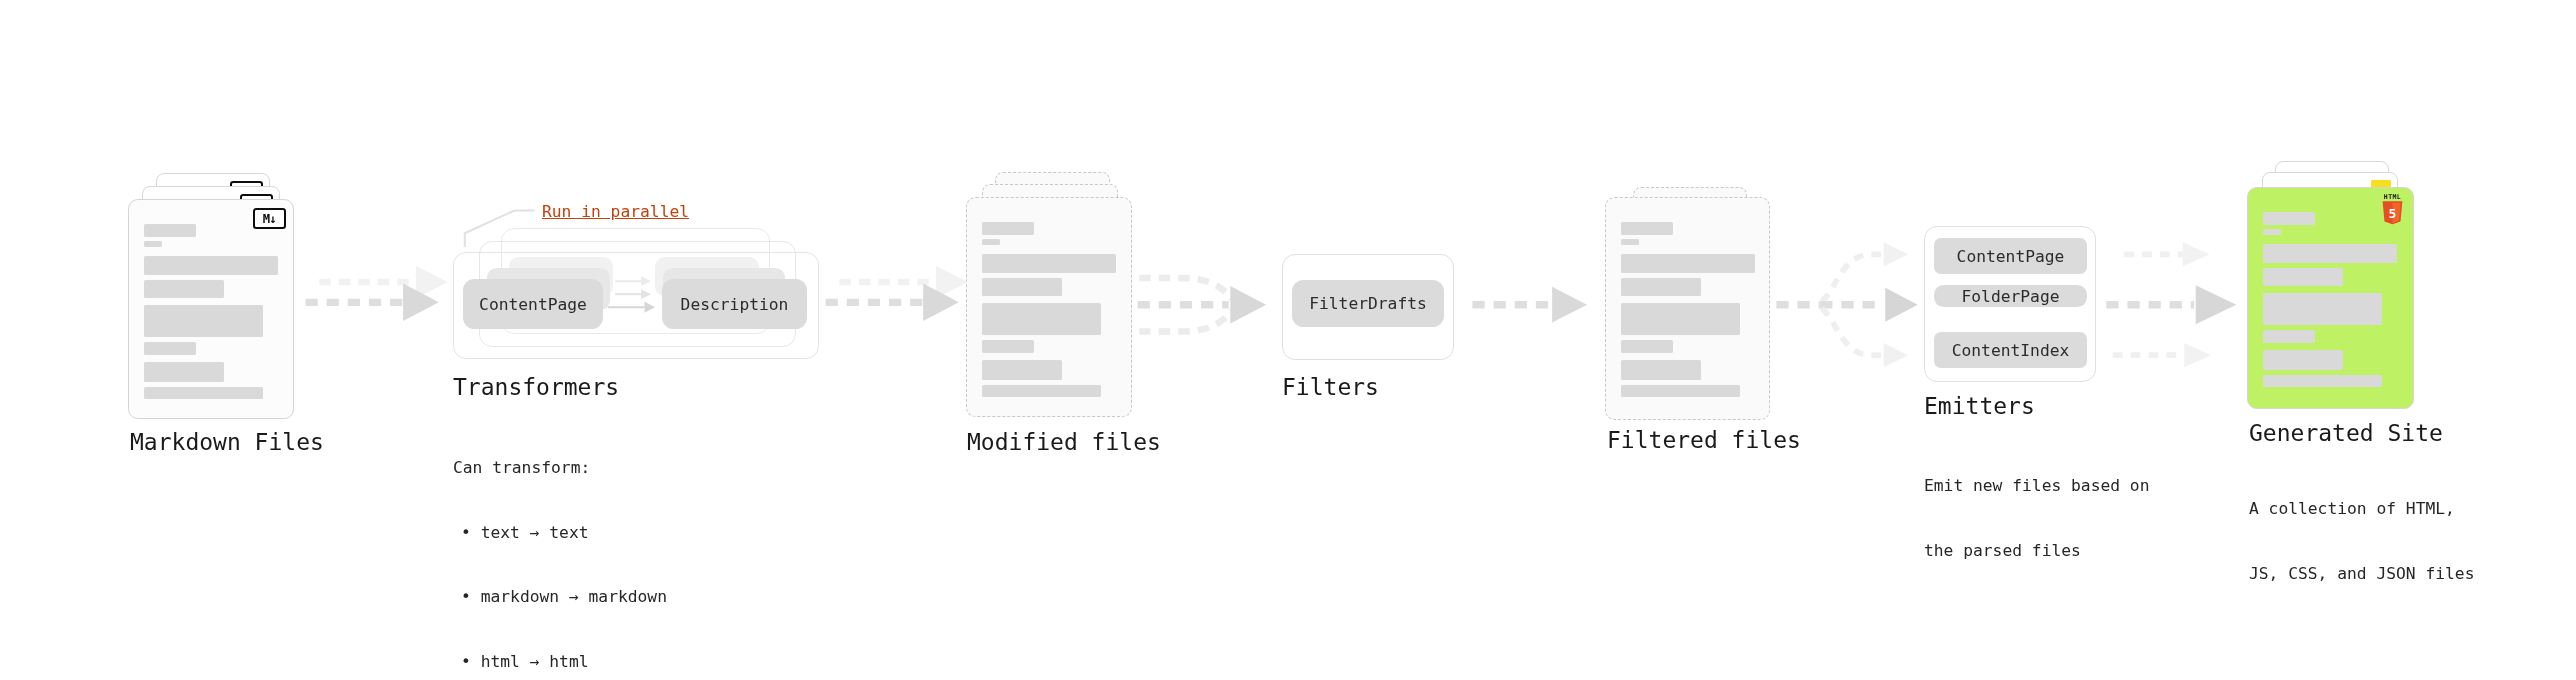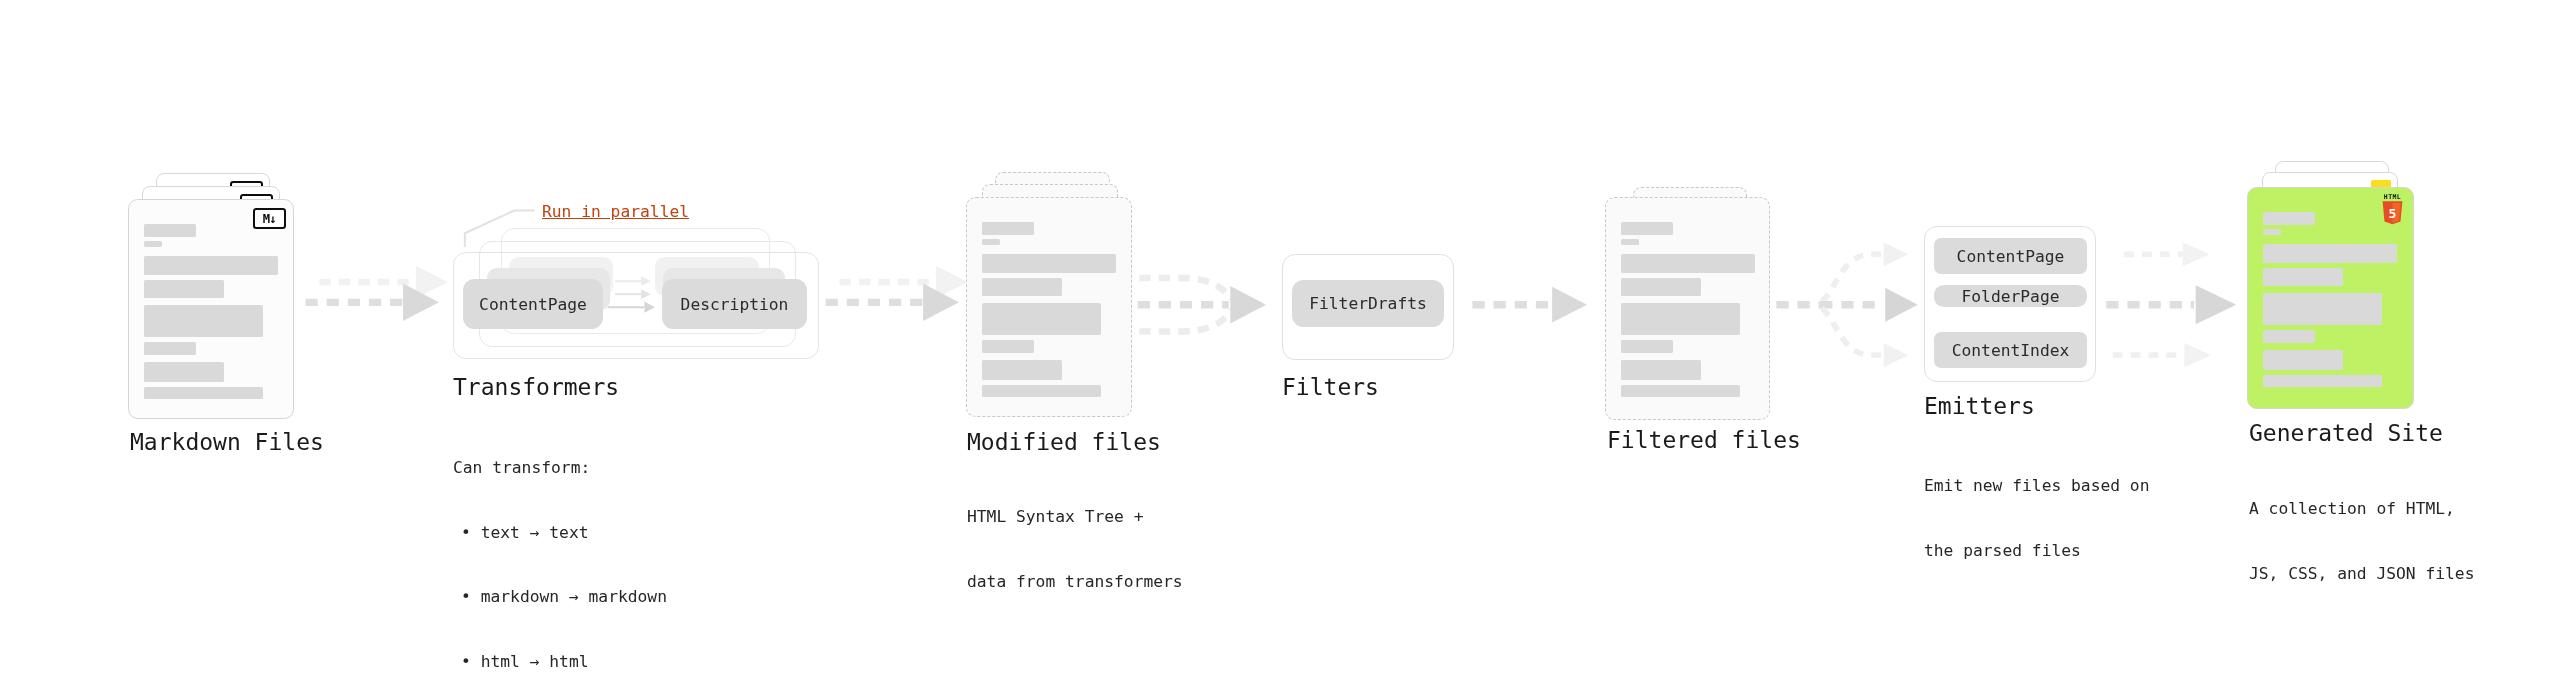--- a/index.html
+++ b/index.html
@@ -89,24 +89,20 @@
     <i class="bar b1"></i>
     <i class="bar b2"></i>
     <i class="bar b3"></i>
     <i class="bar b4"></i>
     <i class="bar b5"></i>
     <i class="bar b6"></i>
     <i class="bar b7"></i>
     <i class="bar b8"></i>
   </div>
   <div class="stack-label" style="left:967px;top:430px">Modified files</div>
-  <div class="note" style="left:967px;top:463px">
-    <div>HTML Syntax Tree +</div>
-    <div>data from transformers</div>
-  </div>
 
   <div class="card white" style="left:1282px;top:254px;width:172px;height:106px"></div>
   <div class="chip" style="left:1292px;top:280px;width:152px;height:47px">FilterDrafts</div>
   <div class="stack-label" style="left:1282px;top:375px">Filters</div>
 
   <div class="sheet dashed" style="left:1633px;top:187px;width:114px;height:65px"></div>
   <div class="doc dashed" style="left:1605px;top:197px;width:165px;height:223px">
     <i class="bar b1"></i>
     <i class="bar b2"></i>
     <i class="bar b3"></i>

